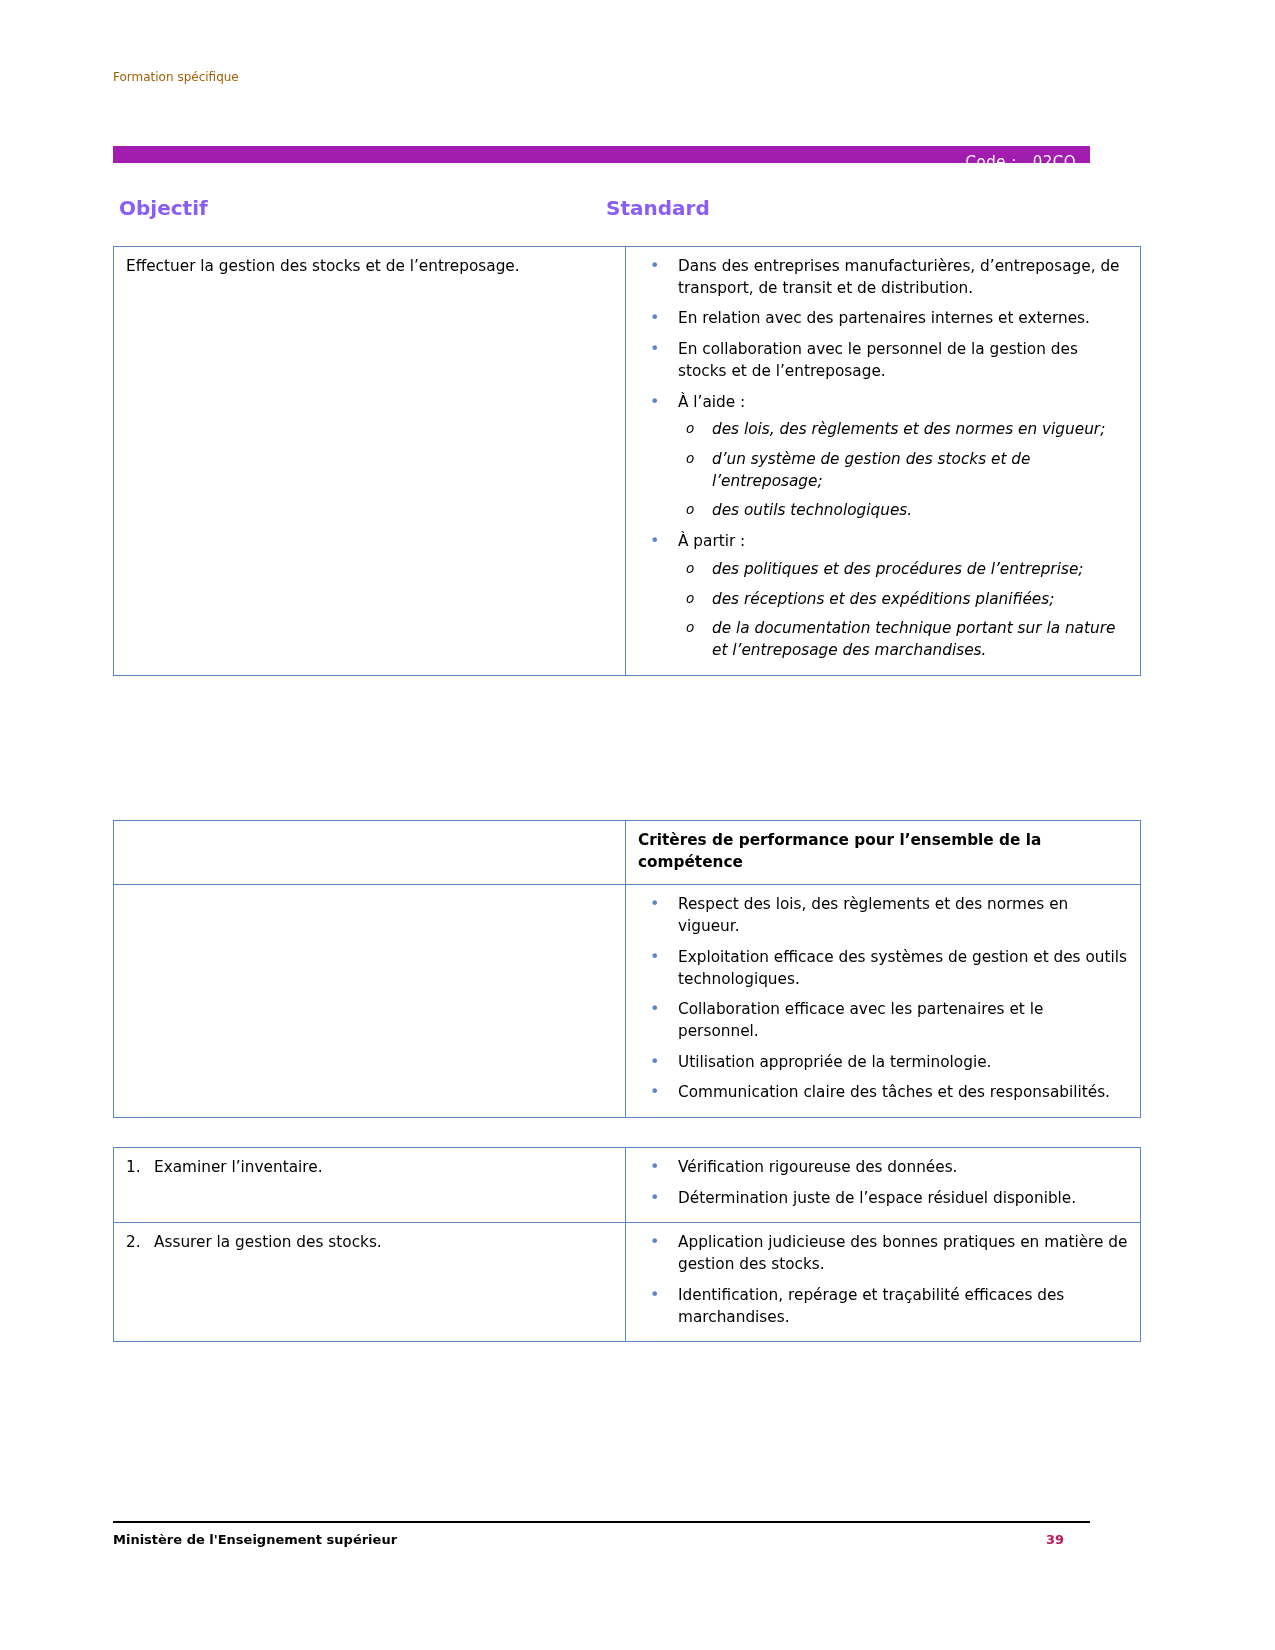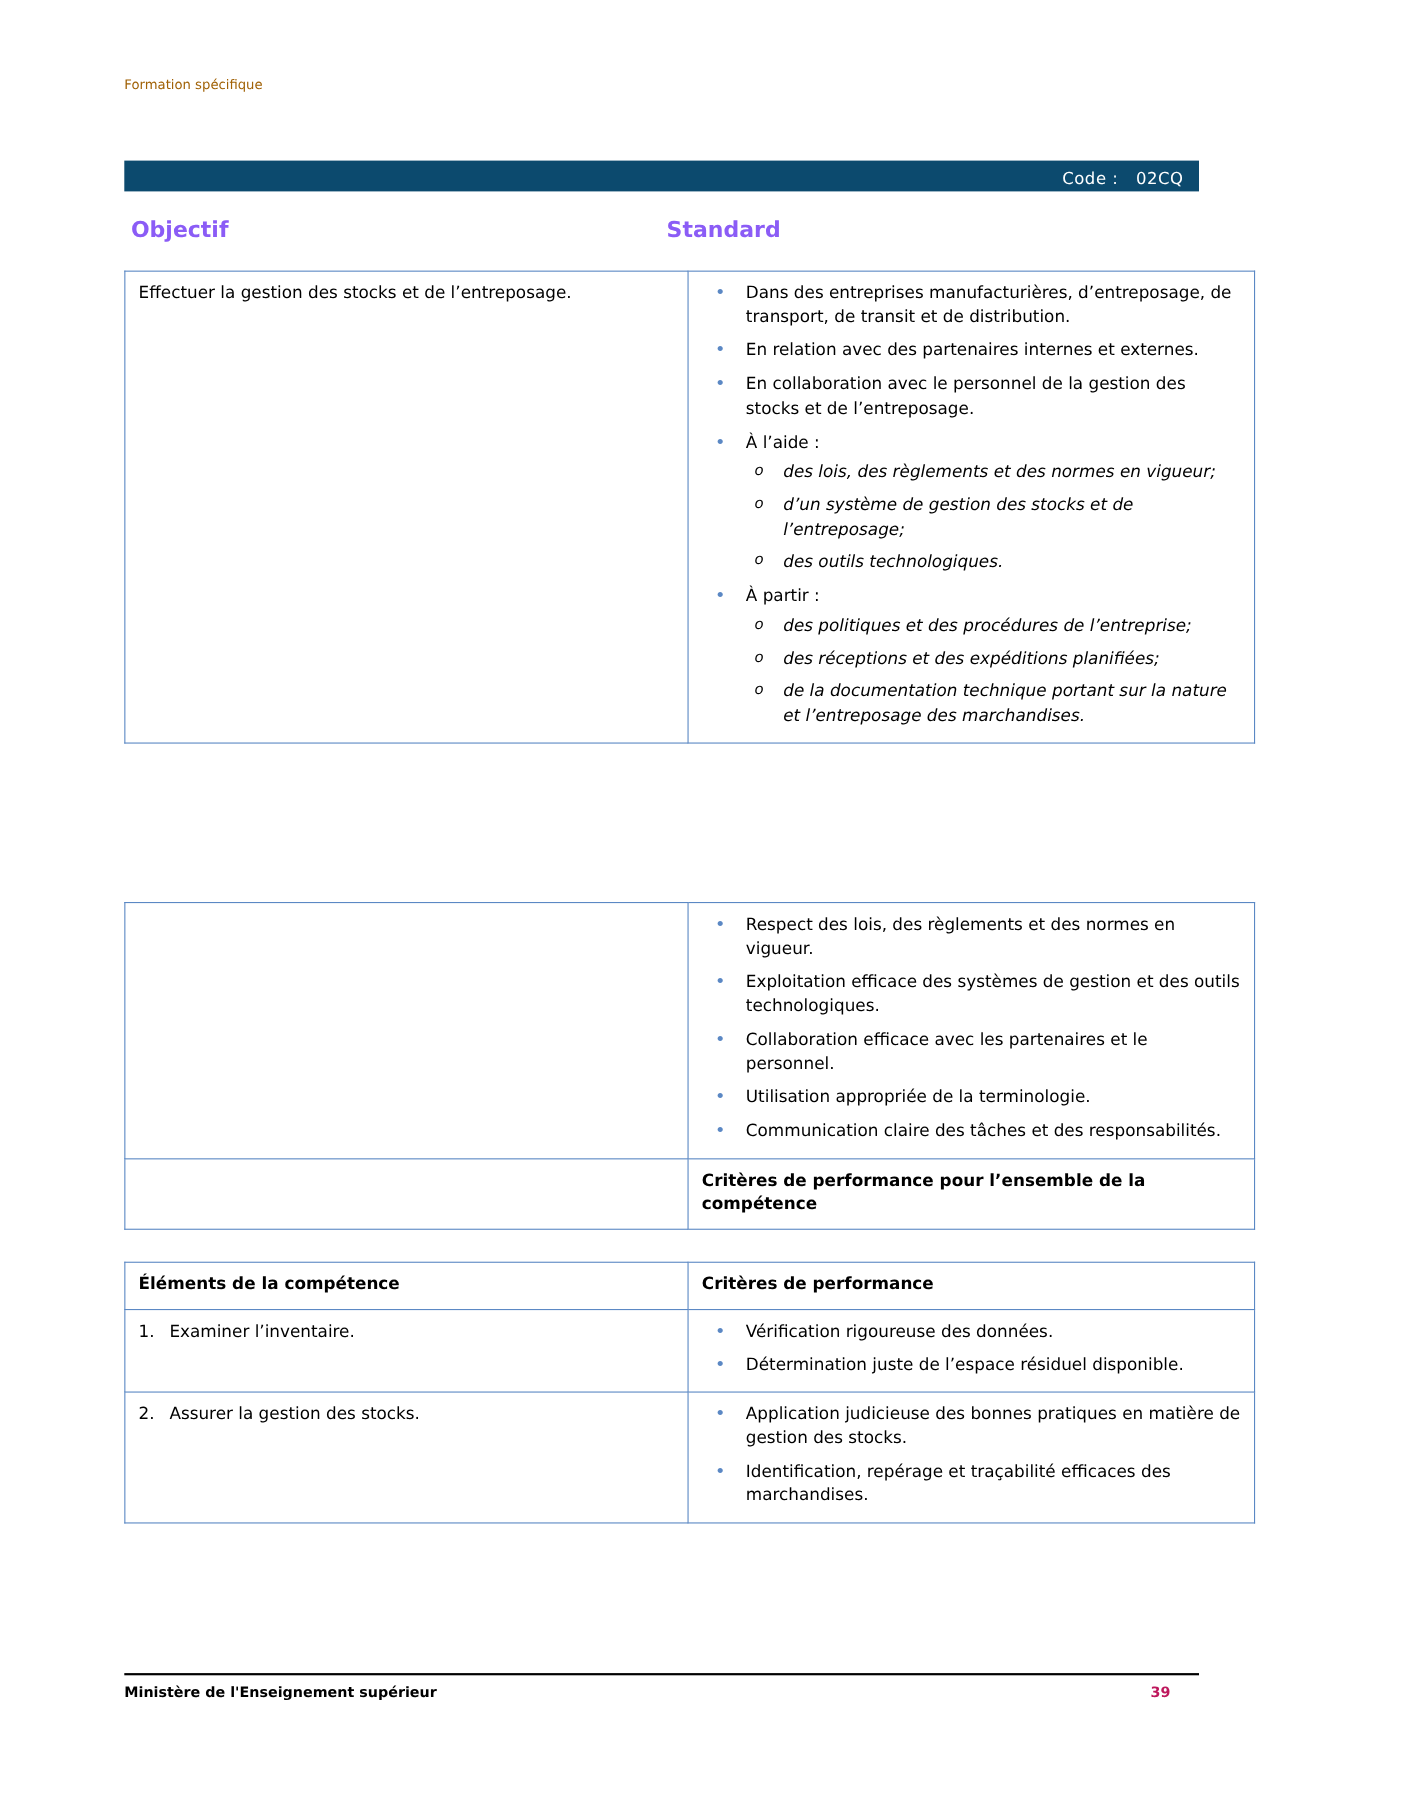--- a/index.html
+++ b/index.html
@@ -28,22 +28,22 @@
     top: 70px;
     font-size: 12px;
     color: #a16207;
     font-family: "DejaVu Sans", sans-serif;
   }
   .code-bar {
     position: absolute;
     left: 113px;
     top: 146px;
     width: 977px;
-    height: 28px;
-    background: #0c4a6e;
+    height: 17px;
+    background: #a21caf;
     color: #ffffff;
     font-size: 15px;
     box-sizing: border-box;
   }
   .code-bar .code-text {
     position: absolute;
     right: 14px;
     top: 7px;
     letter-spacing: 0.5px;
   }
@@ -205,44 +205,40 @@
           </li>
         </ul>
       </td>
     </tr>
   </tbody>
     </table>
 
   <table class="block" style="top: 820px;">
     <tbody>
         <tr>
+      <td class="col-left hdr-cell"></td>
+      <td class="col-right hdr-cell">Critères de performance pour l’ensemble de la compétence</td>
+    </tr>
+    <tr>
       <td class="col-left"></td>
       <td class="col-right">
         <ul class="bullets">
           <li>Respect des lois, des règlements et des normes en vigueur.</li>
           <li>Exploitation efficace des systèmes de gestion et des outils technologiques.</li>
           <li>Collaboration efficace avec les partenaires et le personnel.</li>
           <li>Utilisation appropriée de la terminologie.</li>
           <li>Communication claire des tâches et des responsabilités.</li>
         </ul>
       </td>
     </tr>
-    <tr>
-      <td class="col-left hdr-cell"></td>
-      <td class="col-right hdr-cell">Critères de performance pour l’ensemble de la compétence</td>
-    </tr>
   </tbody>
     </table>
 
   <table class="block" style="top: 1147px;">
     <tbody>
-        <tr>
-      <td class="col-left hdr-cell">Éléments de la compétence</td>
-      <td class="col-right hdr-cell">Critères de performance</td>
-    </tr>
     <tr>
       <td class="col-left">
         <div class="numbered">
           <span class="num">1.</span>
           <span>Examiner l’inventaire.</span>
         </div>
       </td>
       <td class="col-right">
         <ul class="bullets">
           <li>Vérification rigoureuse des données.</li>

